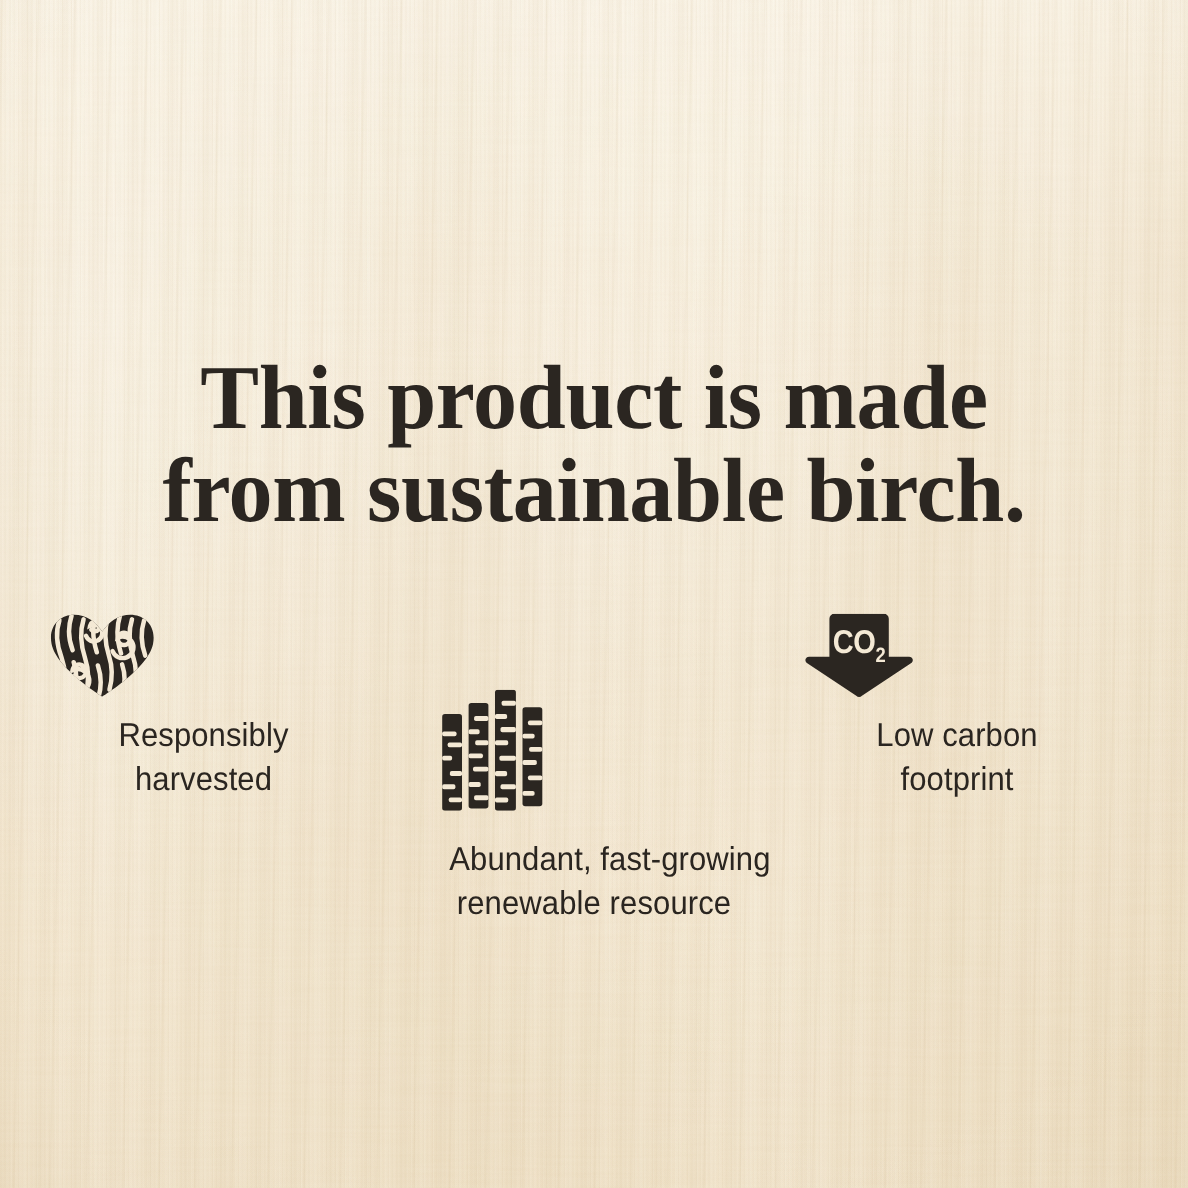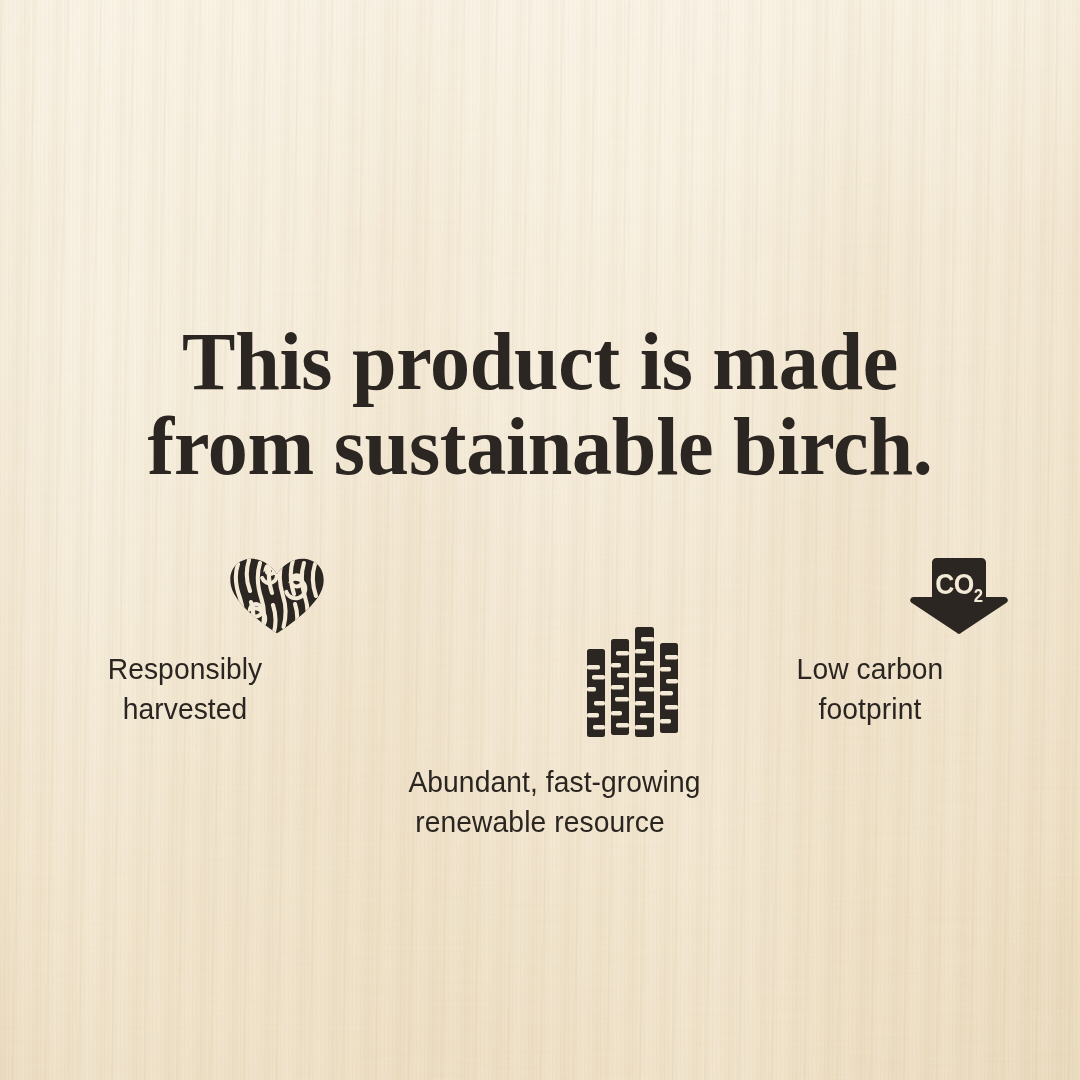--- a/index.html
+++ b/index.html
@@ -131,21 +131,21 @@
   .feature {
     position: absolute;
     top: 0;
     text-align: center;
     color: #2b2621;
   }
   .feature-icon {
     height: 96px;
     display: flex;
     align-items: flex-end;
-    justify-content: flex-end;
+    justify-content: flex-start;
   }
   .feature-label {
     font-family: "Liberation Sans", sans-serif;
     font-size: 30px;
     line-height: 40px;
     color: #2a2520;
     letter-spacing: 0.1px;
     transform: scaleX(0.94);
     transform-origin: 50% 0;
     white-space: nowrap;

